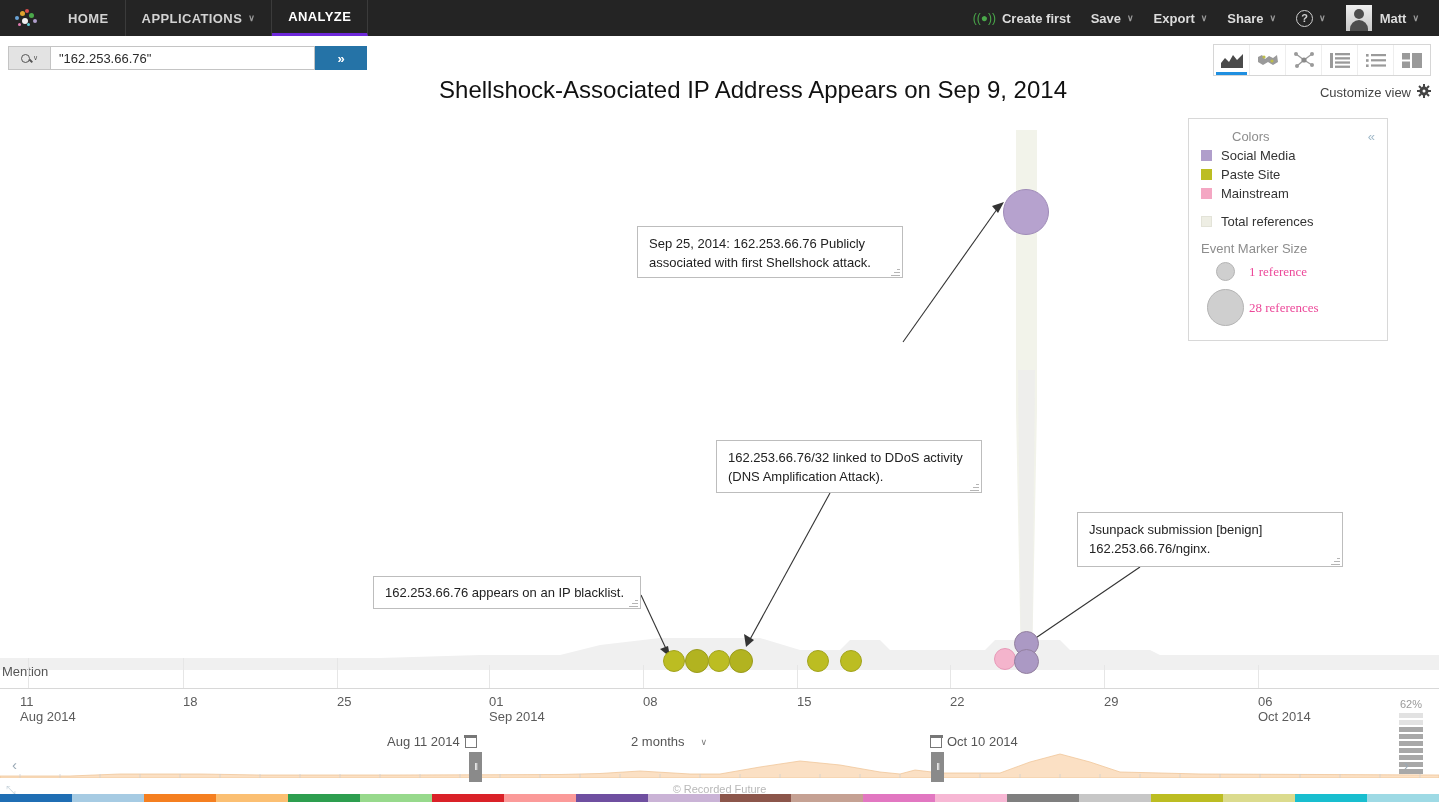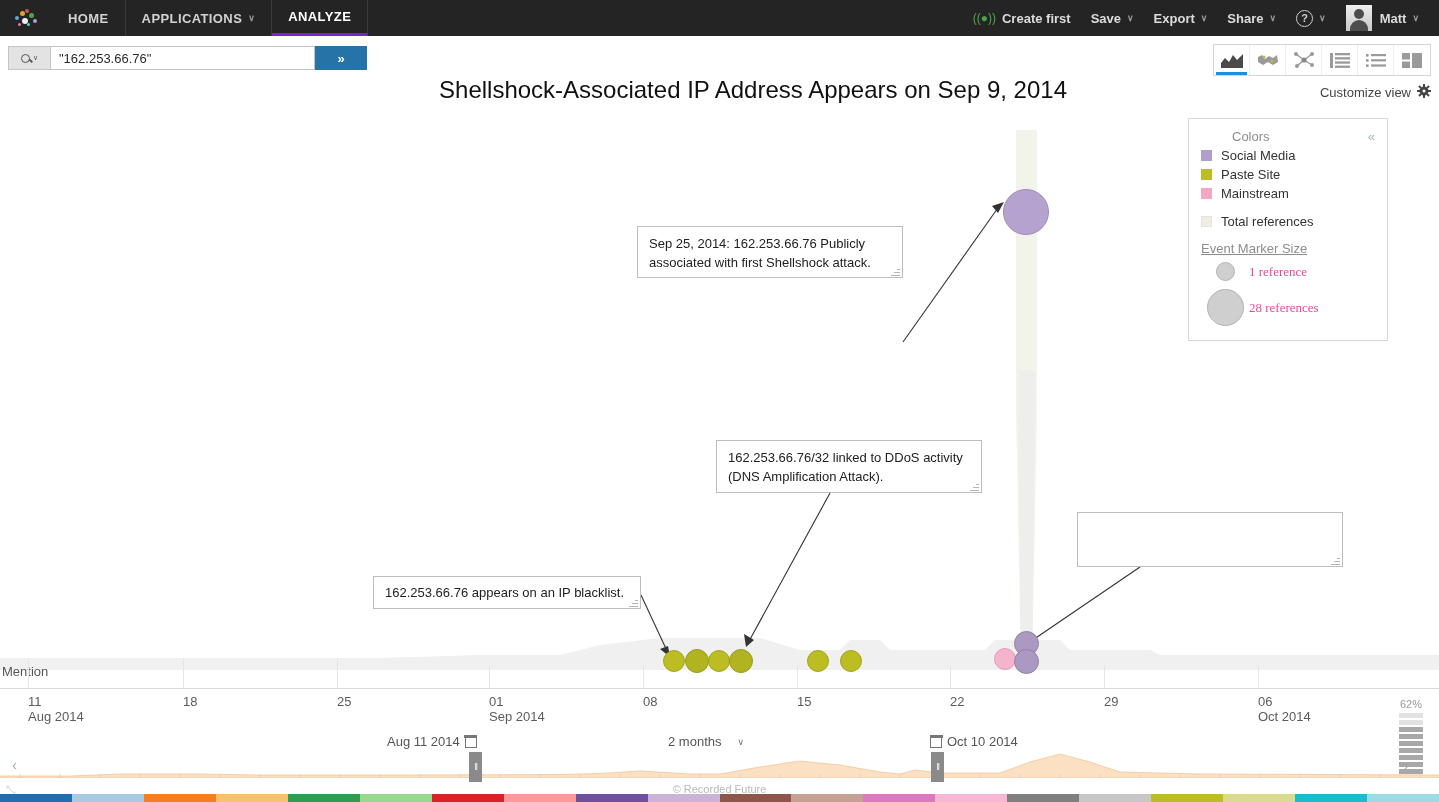--- a/index.html
+++ b/index.html
@@ -96,21 +96,21 @@
   .legend {
     position:absolute; left:1188px; top:118px; width:200px;
     border:1px solid #d8d8d8; background:#fff; padding:10px 12px 14px 12px;
   }
   .legend-head{display:flex;align-items:center;justify-content:space-between;}
   .legend-title{font-size:13px;color:#8d8d8d;margin-left:31px;}
   .collapse-chev{color:#9fb8c8;font-size:13px;cursor:pointer;line-height:1;}
   .legend-row{display:flex;align-items:center;gap:9px;margin-top:4px;font-size:13px;color:#333;cursor:pointer;}
   .sw{width:11px;height:11px;display:inline-block;flex:0 0 11px;}
   .legend-gap{height:9px;}
-  .legend-sub{font-size:13px;color:#8d8d8d;margin-top:12px;margin-bottom:6px;text-decoration:underline;}
+  .legend-sub{font-size:13px;color:#8d8d8d;margin-top:12px;margin-bottom:6px;}
   .size-row{display:flex;align-items:center;margin-top:6px;}
   .size-dot{border-radius:50%;background:#cfcfcf;border:1px solid #b4b4b4;}
   .size-label{font-size:13px;color:#ec4899;font-family:Liberation Serif, serif;}
 
   
   .canvas { position:absolute; left:0; top:110px; width:1439px; height:560px; }
   .bubble { position:absolute; border-radius:50%; }
 
   
   .callout {
@@ -126,21 +126,21 @@
   .tick{position:absolute;top:694px;font-size:13px;color:#5b5b5b;}
   .tick .d{font-weight:normal;}
   .tick .m{display:block;}
   .gridline{position:absolute;width:1px;background:#e6e6e6;}
 
   
   .navigator{position:absolute;left:0;top:730px;width:1439px;height:50px;}
   .nav-date{position:absolute;font-size:13px;color:#555;display:flex;align-items:center;gap:5px;cursor:pointer;}
   .cal{width:12px;height:12px;border:1.5px solid #777;position:relative;display:inline-block;}
   .cal::before{content:"";position:absolute;left:-1.5px;right:-1.5px;top:-1.5px;height:3px;background:#777;}
-  .range-sel{position:absolute;left:668px;top:734px;font-size:13px;color:#555;display:flex;gap:16px;align-items:center;cursor:pointer;}
+  .range-sel{position:absolute;left:631px;top:734px;font-size:13px;color:#555;display:flex;gap:16px;align-items:center;cursor:pointer;}
   .spark{position:absolute;left:0;top:752px;width:1439px;height:26px;}
   .handle{position:absolute;width:13px;height:30px;background:#8a8a8a;cursor:ew-resize;top:752px;
      display:flex;align-items:center;justify-content:center;}
   .handle span{color:#fff;font-size:9px;letter-spacing:-1px;}
   .arrow-l{position:absolute;left:12px;top:756px;color:#9aa9b5;font-size:15px;cursor:pointer;}
   .arrow-r{position:absolute;left:1404px;top:756px;color:#9aa9b5;font-size:15px;cursor:pointer;}
   .expand{position:absolute;left:6px;top:783px;color:#c6d2da;font-size:12px;cursor:pointer;transform:rotate(0deg);}
   .copyright{position:absolute;left:0;top:783px;width:1439px;text-align:center;font-size:11px;color:#b8b8b8;}
   .colorstrip{position:absolute;left:0;top:794px;width:1439px;height:8px;display:flex;}
   .colorstrip i{flex:1;height:8px;}
@@ -376,20 +376,21 @@
 <div class="callout" style="left:716px;top:440px;width:266px;height:53px;">
   <span>162.253.66.76/32 linked to DDoS activity (DNS Amplification Attack).</span>
   <span class="grip">
     <i style="bottom:0;width:9px"></i>
       <i style="bottom:3px;width:6px"></i>
       <i style="bottom:6px;width:3px"></i>
   </span>
 </div>
 
 <div class="callout" style="left:1077px;top:512px;width:266px;height:55px;">
+  <span>Jsunpack submission [benign] 162.253.66.76/nginx.</span>
   <span class="grip">
     <i style="bottom:0;width:9px"></i>
       <i style="bottom:3px;width:6px"></i>
       <i style="bottom:6px;width:3px"></i>
   </span>
 </div>
 
 <div class="callout" style="left:373px;top:576px;width:268px;height:33px;padding-top:7px;">
   <span>162.253.66.76 appears on an IP blacklist.</span>
   <span class="grip">
@@ -404,21 +405,21 @@
 <div class="gridline" style="left:183px;top:658px;height:30px"></div>
 <div class="gridline" style="left:337px;top:658px;height:30px"></div>
 <div class="gridline" style="left:489px;top:665px;height:23px"></div>
 <div class="gridline" style="left:643px;top:665px;height:23px"></div>
 <div class="gridline" style="left:797px;top:665px;height:23px"></div>
 <div class="gridline" style="left:950px;top:665px;height:23px"></div>
 <div class="gridline" style="left:1104px;top:665px;height:23px"></div>
 <div class="gridline" style="left:1258px;top:665px;height:23px"></div>
 <div class="axis-line"></div>
 
-<div class="tick" style="left:28px">
+<div class="tick" style="left:20px">
   <span class="d">11</span>
   <span class="m">Aug 2014</span>
 </div>
 <div class="tick" style="left:183px">
   <span class="d">18</span>
 </div>
 <div class="tick" style="left:337px">
   <span class="d">25</span>
 </div>
 <div class="tick" style="left:489px">

